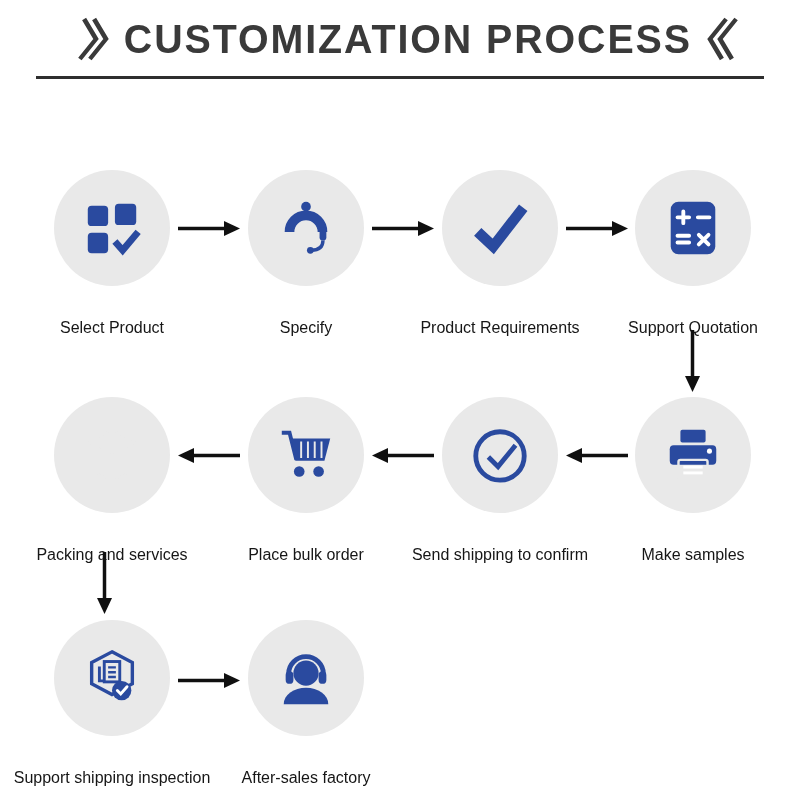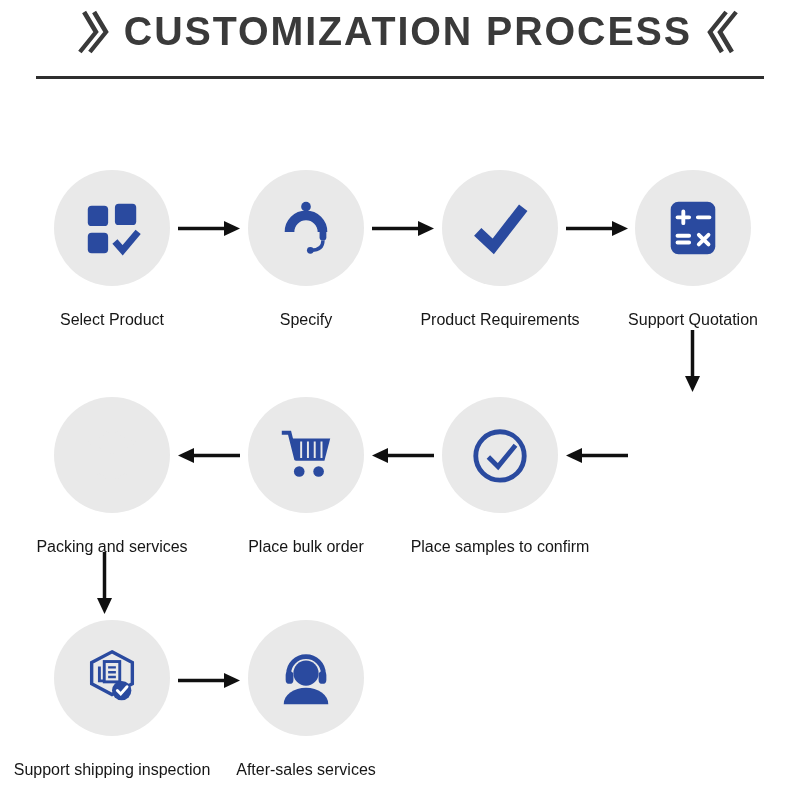--- a/index.html
+++ b/index.html
@@ -7,34 +7,34 @@
     --circle-bg:#e9e9e9;
     --arrow:#101010;
     --title:#3a3a3a;
     --label:#161616;
   }
   *{box-sizing:border-box}
   body{margin:0;background:#ffffff;font-family:"Liberation Sans",sans-serif}
   .canvas{position:relative;width:800px;height:800px;background:#fff;overflow:hidden}
 
   .title-wrap{position:absolute;top:8px;left:16px;right:0;height:62px;
-    display:flex;justify-content:center;gap:2px}
+    display:flex;align-items:center;justify-content:center;gap:2px}
   .title-text{font-size:41px;font-weight:bold;color:var(--title);
     letter-spacing:2px;white-space:nowrap;transform:scaleX(.96)}
   .chev{display:block;transform:skewX(-6deg)}
   .chev path{stroke:var(--title);stroke-width:4.5;fill:none}
 
   .divider{position:absolute;top:76px;left:36px;right:36px;height:3px;
     background:#2e2e2e;border:none;margin:0}
 
   .step{position:absolute;width:200px;display:flex;flex-direction:column;align-items:center}
   .circle{width:116px;height:116px;border-radius:50%;background:var(--circle-bg);
     display:flex;align-items:center;justify-content:center}
   .ic{width:62px;height:62px}
-  .label{margin-top:24px;font-size:16px;color:var(--label);text-align:center;line-height:1.28}
+  .label{margin-top:32px;font-size:16px;color:var(--label);text-align:center;line-height:1.28}
 
   .f{fill:var(--accent)}
   .s{stroke:var(--accent);fill:none}
   .fw{fill:#ffffff}
   .sw{stroke:#ffffff;fill:none;stroke-linecap:round}
   .sep{stroke:var(--circle-bg);fill:none}
 
   .arrow{position:absolute}
   .al{stroke:var(--arrow)}
   .af{fill:var(--arrow)}
@@ -112,34 +112,47 @@
       </svg>
     </div>
     <div class="label">Support Quotation</div>
   </div>
 
   <svg class="arrow" style="left:684px;top:330px" width="17" height="62">
     <line class="al" x1="8.5" y1="0" x2="8.5" y2="48" stroke-width="3.5"></line>
     <polygon class="af" points="1,46 16,46 8.5,62"></polygon>
   </svg>
 
+  <div class="step" style="left:593px;top:397px">
+    <div class="circle">
+      <svg class="ic" viewBox="0 0 64 64">
+        <rect class="f" x="19" y="6" width="26" height="13" rx="2"></rect>
+        <rect class="f" x="8" y="22" width="48" height="20" rx="4"></rect>
+        <circle class="fw" cx="49" cy="28" r="2.6"></circle>
+        <rect class="f sep" stroke-width="2.5" x="17" y="37" width="30" height="20" rx="2"></rect>
+        <rect class="fw" x="22" y="43" width="20" height="3"></rect>
+        <rect class="fw" x="22" y="49" width="20" height="3"></rect>
+      </svg>
+    </div>
+    <div class="label">Make samples</div>
+  </div>
 
   <svg class="arrow" style="left:566px;top:447px" width="62" height="17">
     <line class="al" x1="14" y1="8.5" x2="62" y2="8.5" stroke-width="3.5"></line>
     <polygon class="af" points="16,1 0,8.5 16,16"></polygon>
   </svg>
 
   <div class="step" style="left:400px;top:397px">
     <div class="circle">
       <svg class="ic" viewBox="0 0 64 64">
         <circle class="s" stroke-width="5" cx="32" cy="33" r="25"></circle>
         <path class="s" stroke-width="5" d="M20 34 l10 10 l18 -22"></path>
       </svg>
     </div>
-    <div class="label">Place samples to confirm</div>
+    <div class="label">Send shipping to confirm</div>
   </div>
 
   <svg class="arrow" style="left:372px;top:447px" width="62" height="17">
     <line class="al" x1="14" y1="8.5" x2="62" y2="8.5" stroke-width="3.5"></line>
     <polygon class="af" points="16,1 0,8.5 16,16"></polygon>
   </svg>
 
   <div class="step" style="left:206px;top:397px">
     <div class="circle">
       <svg class="ic" viewBox="0 0 64 64">
@@ -197,16 +210,16 @@
   <div class="step" style="left:206px;top:620px">
     <div class="circle">
       <svg class="ic" viewBox="0 0 64 64">
         <circle class="f" cx="32" cy="27" r="13"></circle>
         <path class="s" stroke-width="5" d="M14 28 a18 18 0 0 1 36 0"></path>
         <rect class="f" x="11" y="25" width="8" height="13" rx="4"></rect>
         <rect class="f" x="45" y="25" width="8" height="13" rx="4"></rect>
         <path class="f" d="M9 59 a23 17 0 0 1 46 0 z"></path>
       </svg>
     </div>
-    <div class="label">After-sales services</div>
+    <div class="label">After-sales factory</div>
   </div>
 
 </div>
 
 </body></html>

